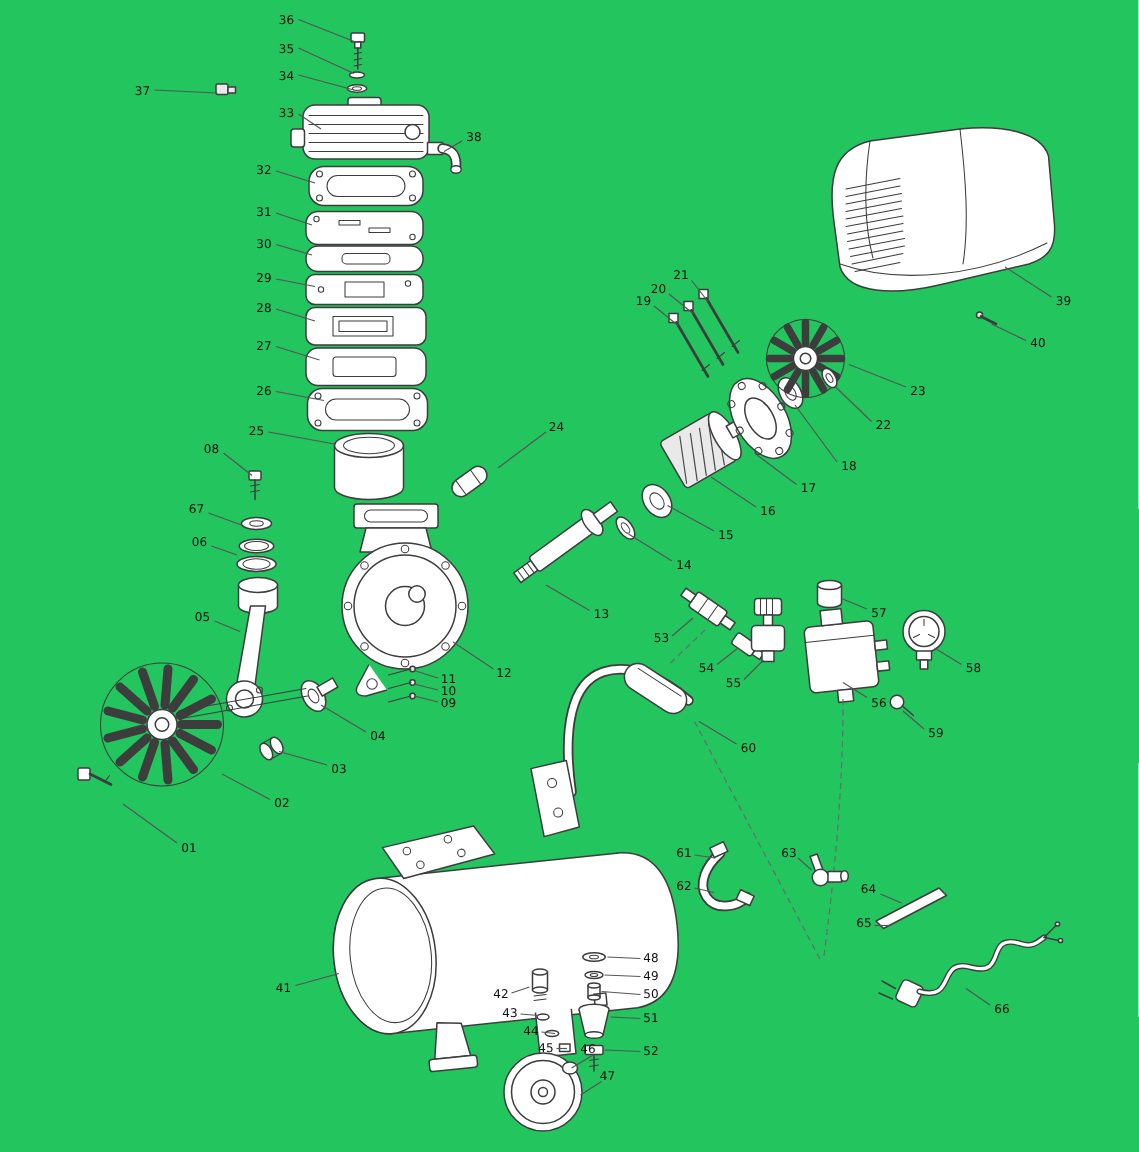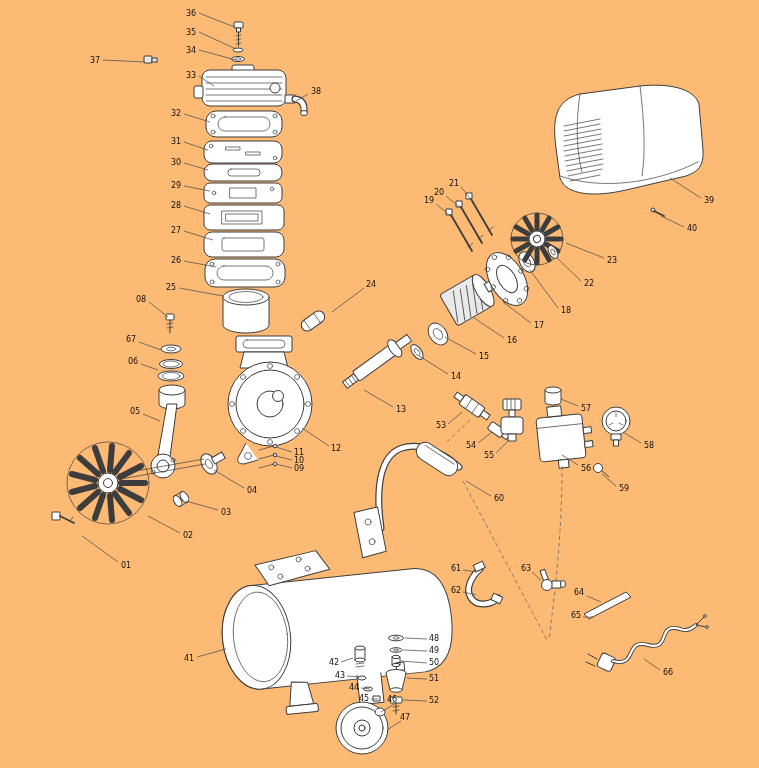--- a/index.html
+++ b/index.html
@@ -1,16 +1,16 @@
 <!DOCTYPE html>
 <html><head>
 <meta charset="utf-8">
 <style>
   html,body{margin:0;padding:0;background:#fff;}
-  .stage{position:relative;width:759px;height:768px;background:#fdba74;overflow:hidden;
+  .stage{position:relative;width:759px;height:768px;background:#22c55e;overflow:hidden;
          font-family:"DejaVu Sans",sans-serif;}
   svg{display:block}
   .pt{stroke:#3d3d3d;stroke-width:1;fill:none;stroke-linecap:round;stroke-linejoin:round}
   .ptw{stroke:#3d3d3d;stroke-width:1;fill:#ffffff;stroke-linejoin:round}
   .ptg{stroke:#3d3d3d;stroke-width:1;fill:#e9e9e9}
   .thin{stroke-width:.7}
   .bold{stroke-width:1.8}
   .dash{stroke:#6a6a6a;stroke-width:.8;fill:none;stroke-dasharray:4 3}
   .leader{stroke:#555;stroke-width:.8}
   .callout{font-size:8px;fill:#111;text-anchor:middle;font-family:"DejaVu Sans",sans-serif}

